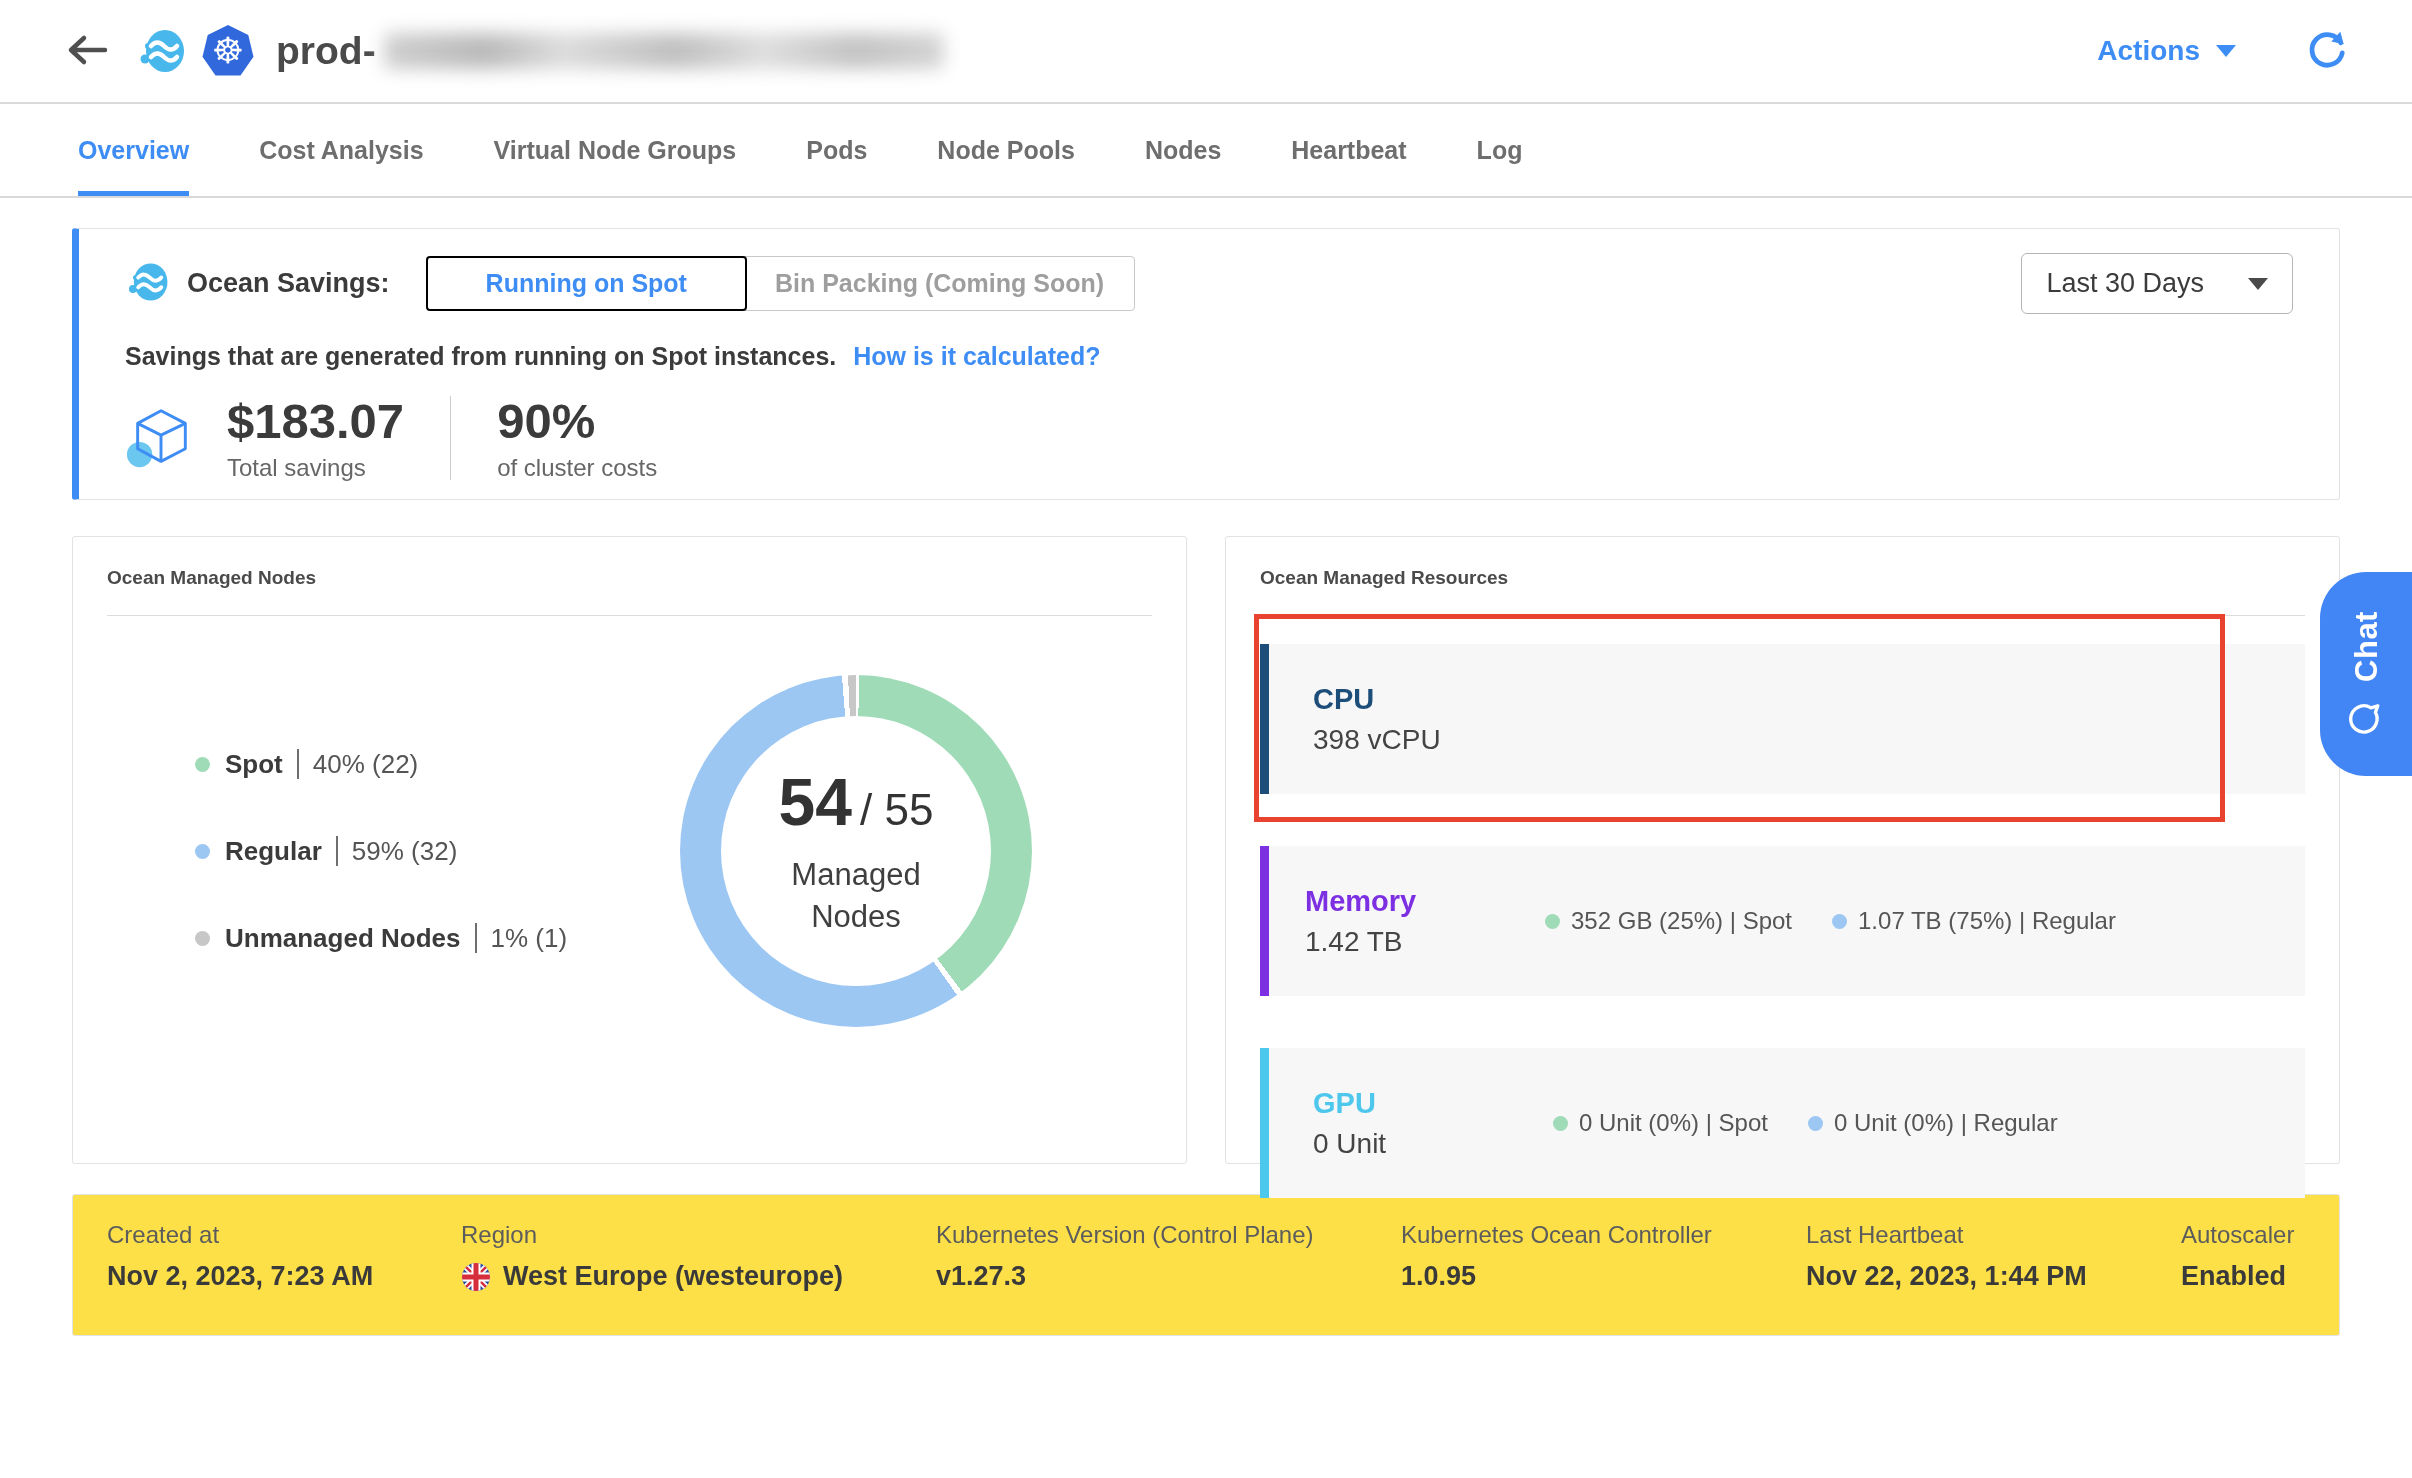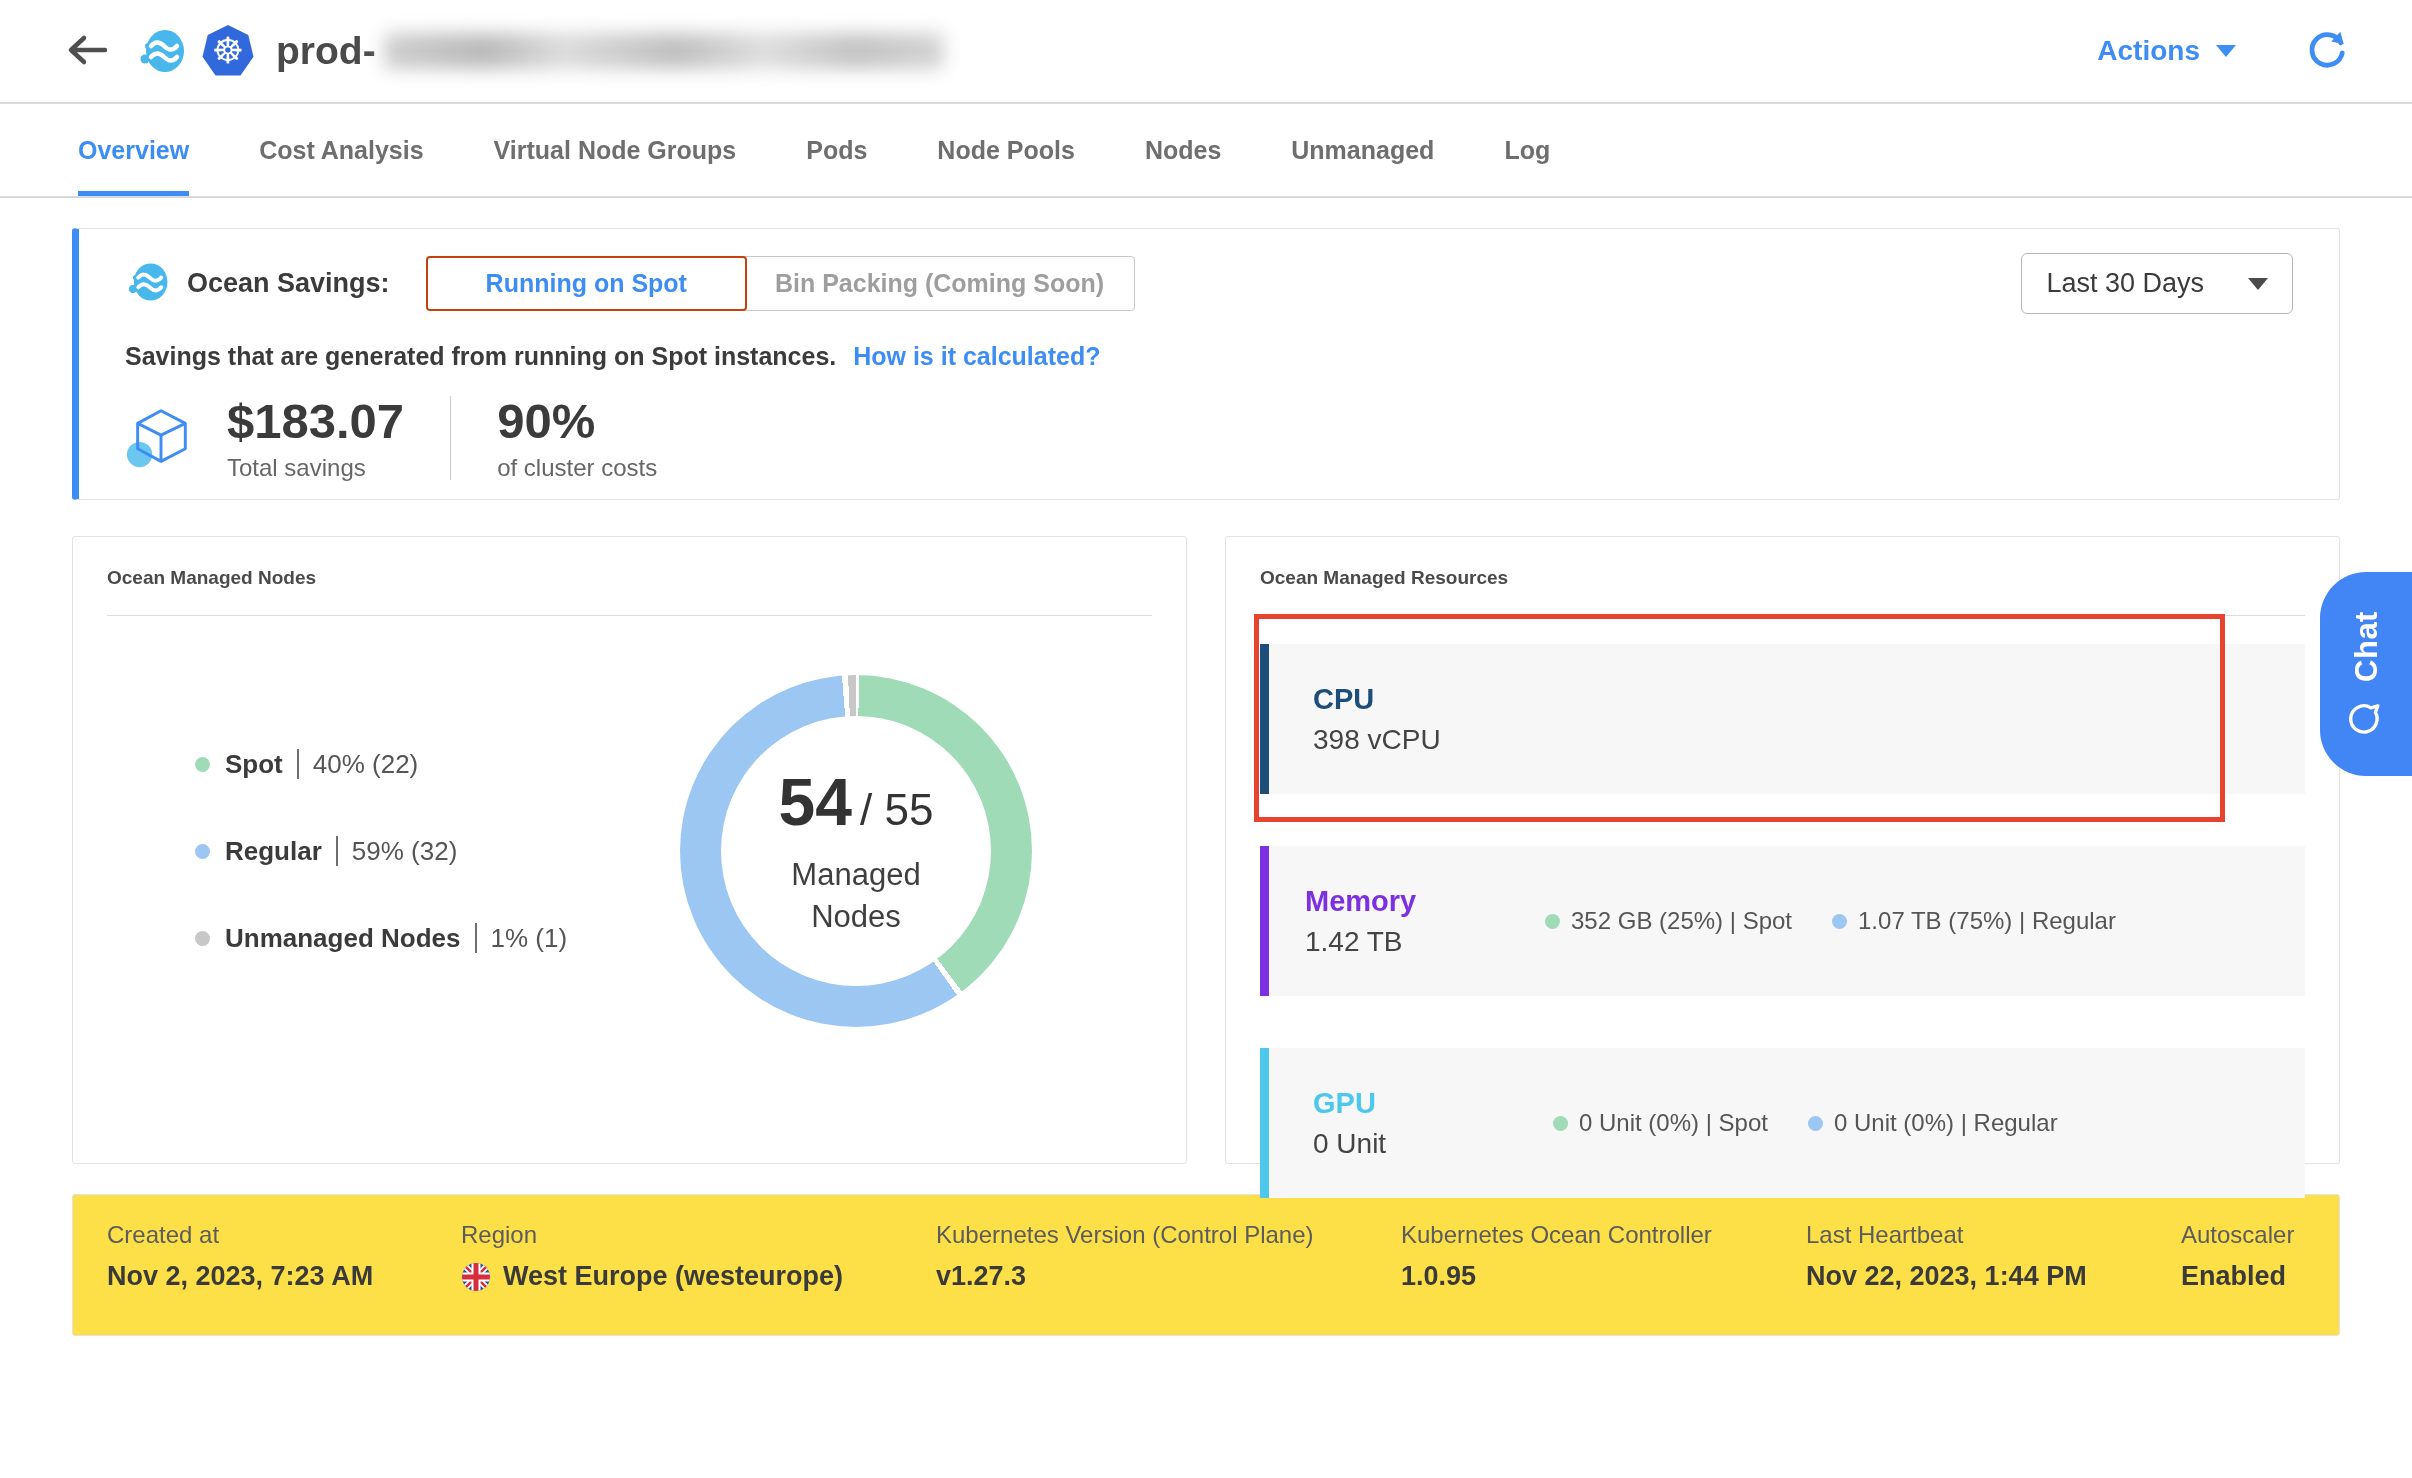--- a/index.html
+++ b/index.html
@@ -28,21 +28,21 @@
   .tabbar { height:94px; display:flex; gap:70px; padding:0 78px; border-bottom:2px solid #d9d9d9; }
   .tab { display:flex; align-items:center; font-size:25px; font-weight:700; color:#6e6e6e; cursor:pointer; }
   .tab.active { color:#3d8df5; box-shadow:inset 0 -5px 0 #3d8df5; }
 
   
   .savings-card { margin:30px 72px 0; height:272px; border:1px solid #e2e2e2; border-left:7px solid #3d8df5;
      border-radius:3px; padding:24px 46px 0 46px; background:#fff; }
   .savings-row1 { display:flex; align-items:center; }
   .savings-label { font-size:27px; font-weight:700; color:#3b3b3b; margin-left:16px; }
   .toggle-group { display:inline-flex; margin-left:36px; }
-  .toggle-active { border:2px solid #c2410c; color:#3d8df5; background:#fff; font-family:inherit; font-size:25px; font-weight:700;
+  .toggle-active { border:2px solid #000000; color:#3d8df5; background:#fff; font-family:inherit; font-size:25px; font-weight:700;
      padding:11px 58px; border-radius:4px; cursor:pointer; position:relative; z-index:1; }
   .toggle-inactive { border:1px solid #c9c9c9; color:#9e9e9e; background:#fff; font-family:inherit; font-size:25px; font-weight:700;
      padding:12px 30px; border-radius:0 4px 4px 0; margin-left:-3px; cursor:pointer; }
   .period-select { margin-left:auto; display:flex; align-items:center; gap:44px; border:1px solid #b5b5b5; border-radius:6px;
      background:#fff; padding:14px 24px; font-family:inherit; font-size:27px; color:#3b3b3b; cursor:pointer; }
   .period-select .caret { border-top-color:#4a4a4a; }
   .savings-row2 { margin-top:28px; font-size:25px; }
   .savings-desc { font-weight:700; color:#3b3b3b; }
   .savings-link { color:#3d8df5; font-weight:700; text-decoration:none; margin-left:10px; cursor:pointer; }
   .savings-row3 { margin-top:22px; display:flex; align-items:center; }
@@ -145,21 +145,21 @@
     </div>
   </header>
 
   <nav class="tabbar">
     <div class="tab active">Overview</div>
     <div class="tab">Cost Analysis</div>
     <div class="tab">Virtual Node Groups</div>
     <div class="tab">Pods</div>
     <div class="tab">Node Pools</div>
     <div class="tab">Nodes</div>
-    <div class="tab">Unmanaged</div>
+    <div class="tab">Heartbeat</div>
     <div class="tab">Log</div>
   </nav>
 
   <section class="savings-card">
     <div class="savings-row1">
       <span>
         <svg width="46" height="46" viewBox="0 0 52 52">
           <ellipse cx="29" cy="26" rx="19" ry="21" fill="#47b7ec"></ellipse>
           <circle cx="9" cy="34" r="4.5" fill="#47b7ec"></circle>
           <circle cx="12" cy="21" r="3" fill="#47b7ec"></circle>

